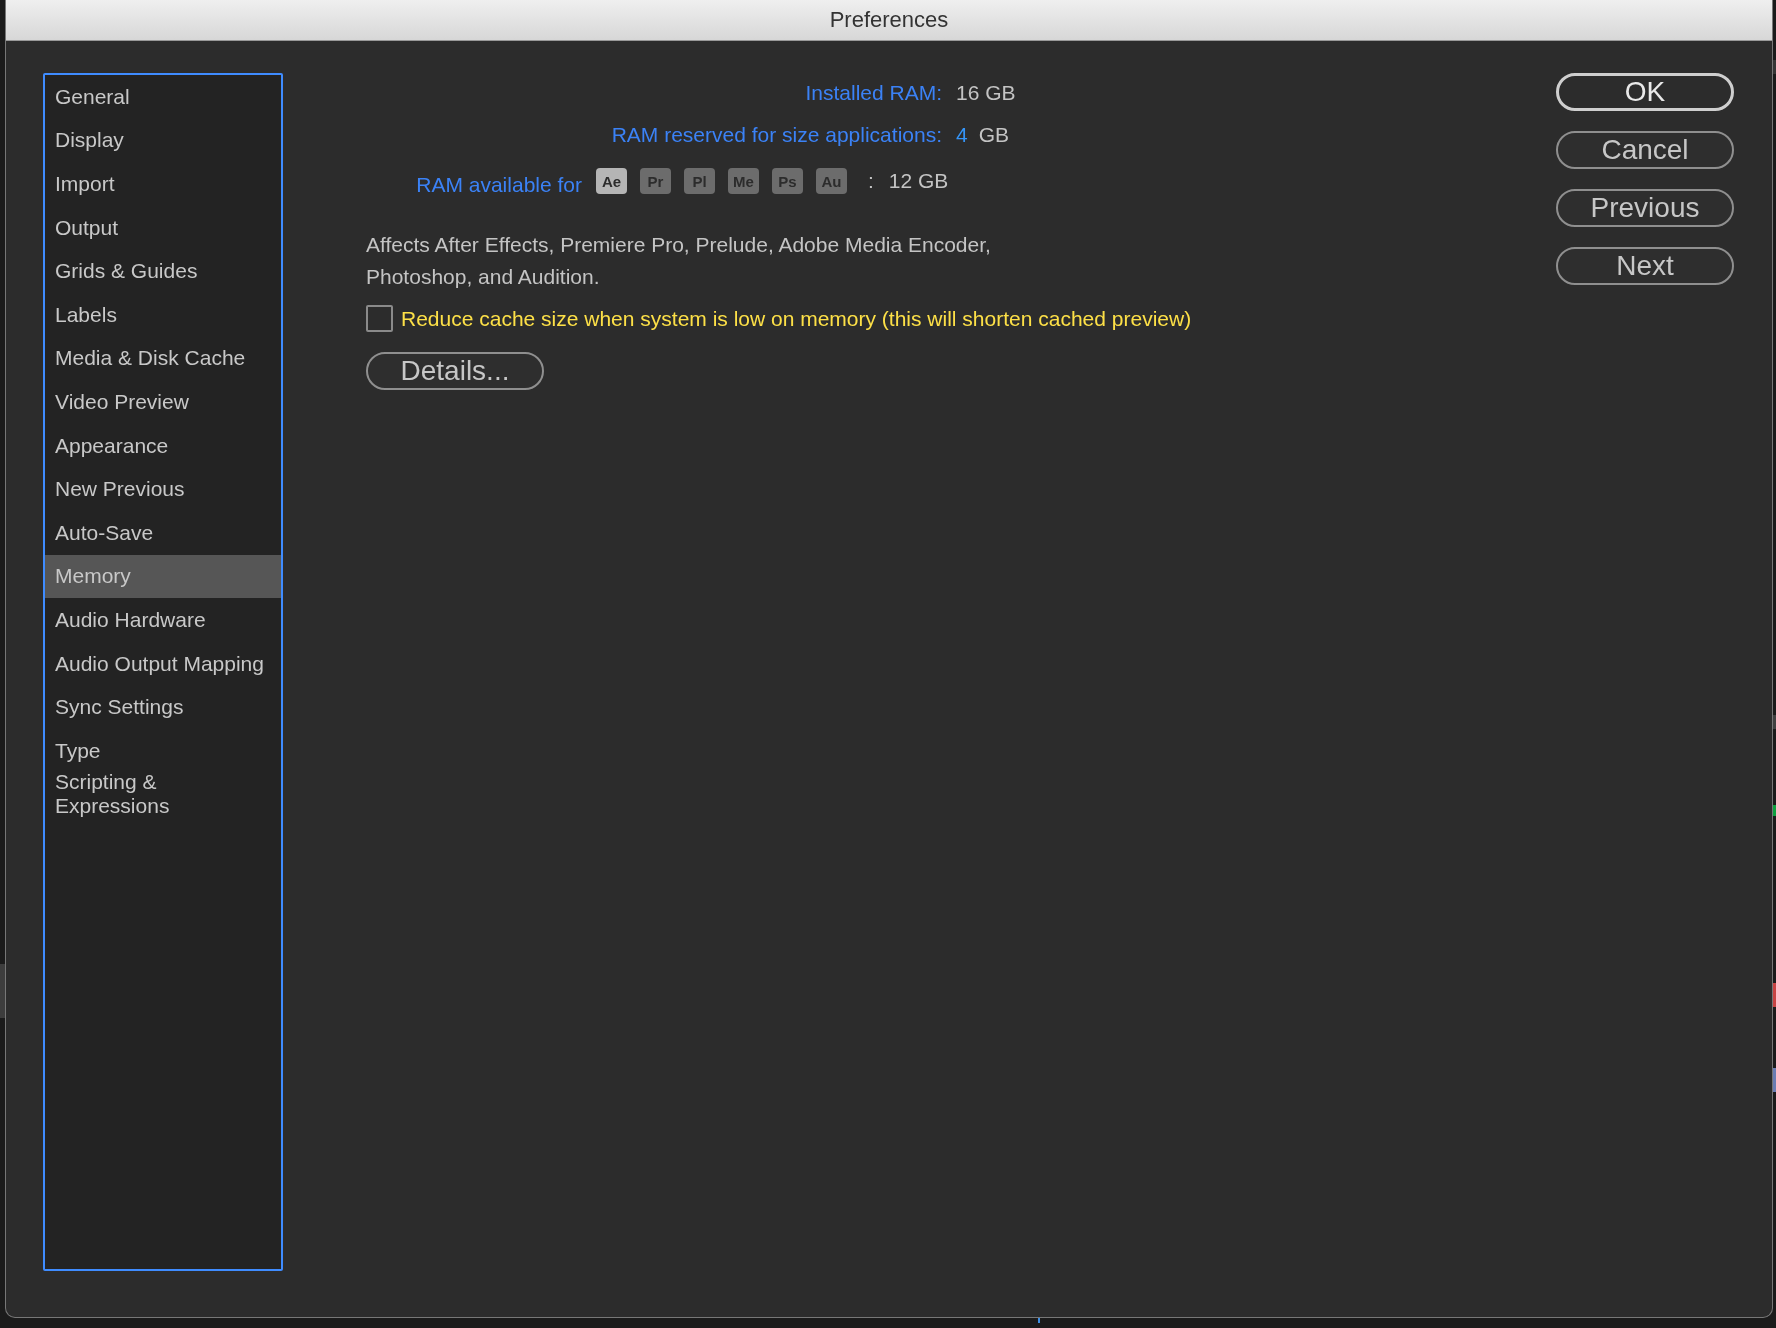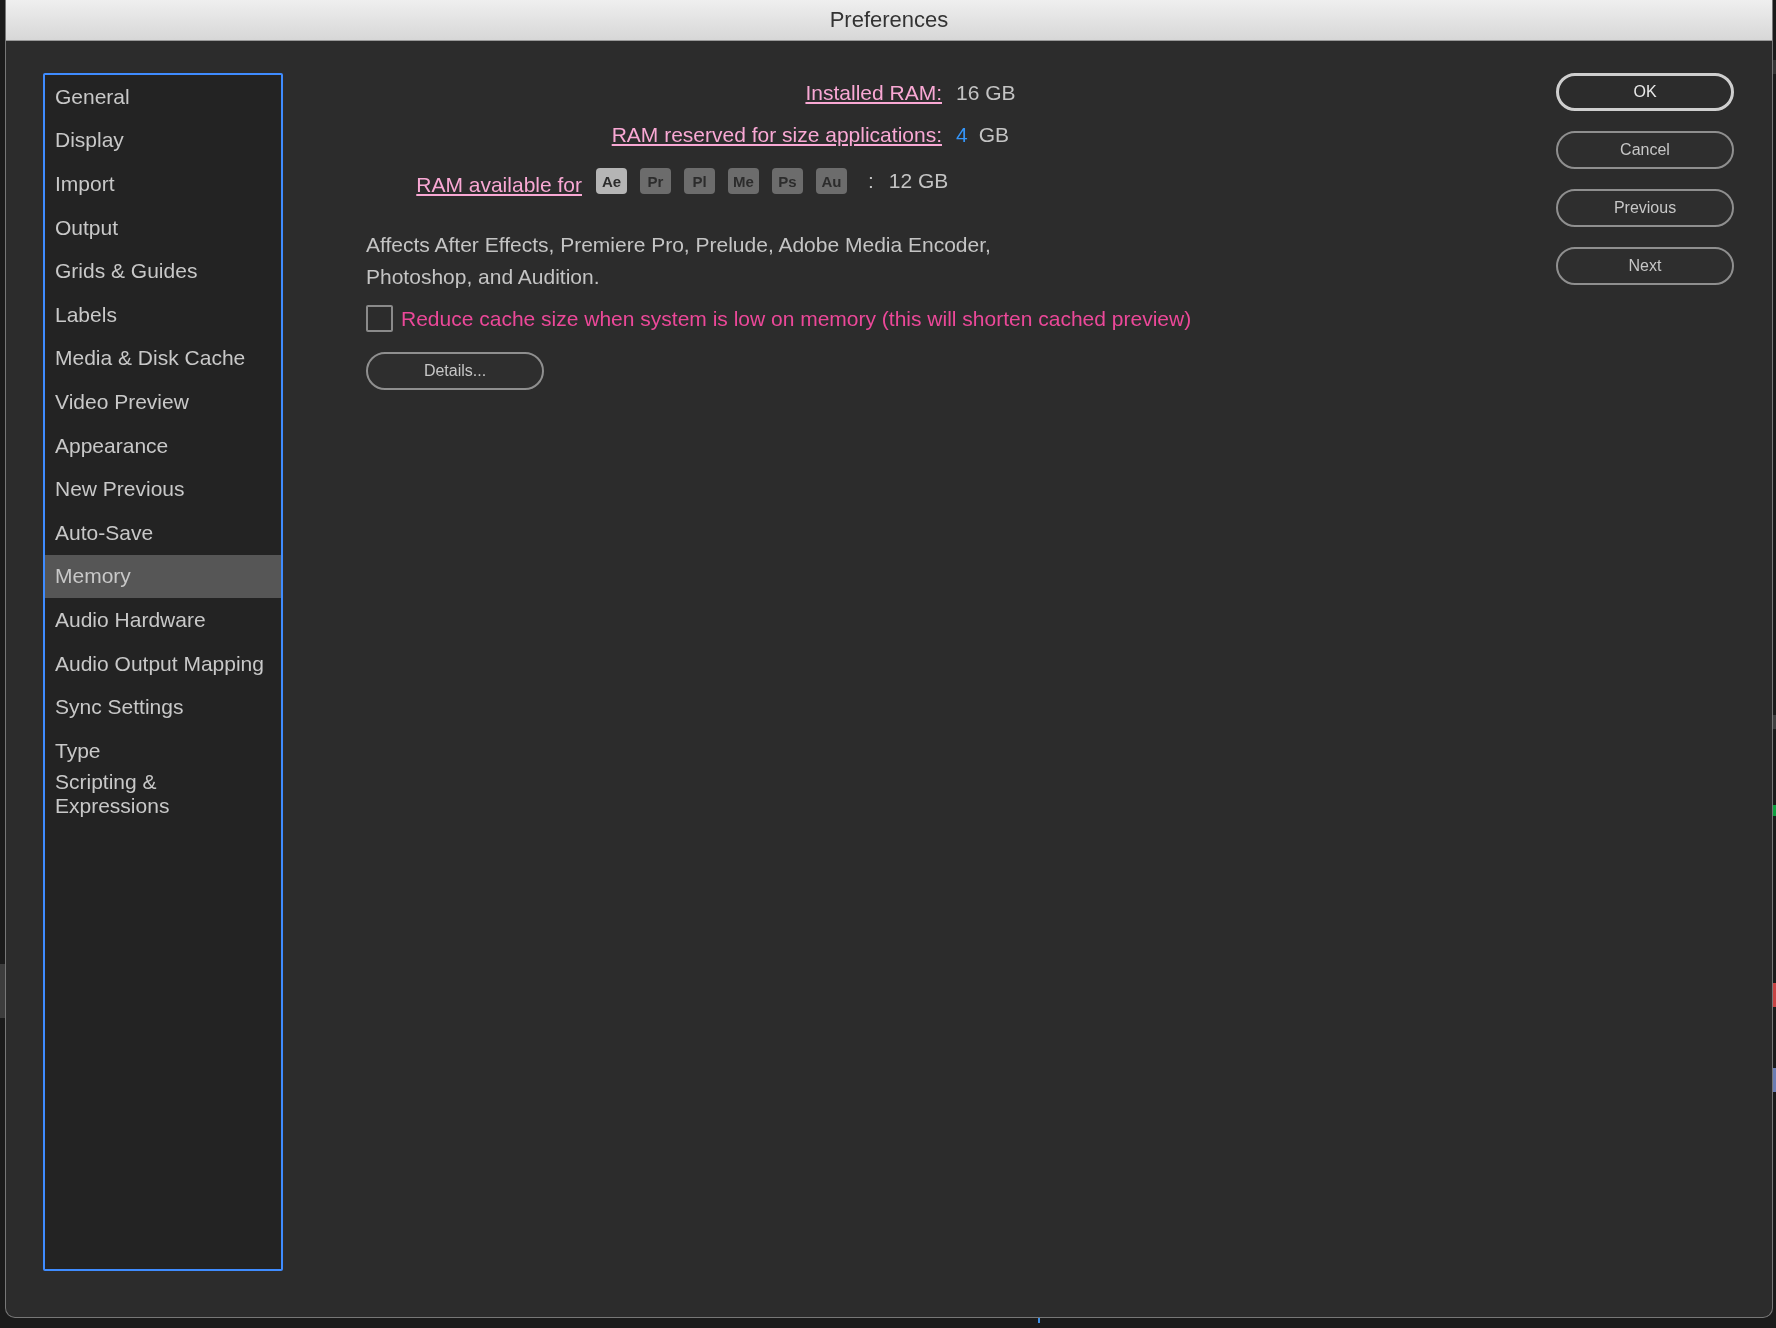--- a/index.html
+++ b/index.html
@@ -17,36 +17,36 @@
 
   .sidebar { position:absolute; top:32px; left:37px; width:240px; height:1198px;
              border:2px solid #3f8cff; background:#232323; border-radius:2px; }
   .sidebar-item { height:43.6px; padding:0 10px; display:flex; align-items:center;
                   font-size:21px; color:#c8c8c8; cursor:pointer; }
   .sidebar-item.selected { background:#565656; }
 
   .main { position:absolute; top:40px; left:360px; width:1120px; }
 
   .row { display:flex; align-items:center; margin-bottom:18px; font-size:21px; }
-  .row-label { flex:0 0 590px; text-align:right; padding-right:14px; color:#f9a8d4;text-decoration:underline; }
+  .row-label { flex:0 0 590px; text-align:right; padding-right:14px; color:#3b82f6; }
   .row-value { color:#c4c4c4; display:flex; align-items:center; gap:11px; }
   .link { color:#3494f7; cursor:text; }
   .app-icons { display:flex; gap:13px; align-items:center; }
   .app-icon { width:31px; height:26px; border-radius:4px; background:#6c6c6c;
               display:flex; align-items:center; justify-content:center;
               font-size:15px; font-weight:600; color:#2c2c2c; }
   .app-icon.active { background:#b5b5b5; }
 
   .note { margin-top:32px; font-size:21px; line-height:32px; color:#c4c4c4; max-width:660px; }
-  .check-row { margin-top:12px; display:flex; align-items:center; gap:8px; font-size:21px; color:#ec4899; }
+  .check-row { margin-top:12px; display:flex; align-items:center; gap:8px; font-size:21px; color:#fde047; }
   .checkbox { width:27px; height:27px; border:2px solid #8a8a8a; border-radius:2px; cursor:pointer; flex:none; }
 
   .pill-btn { display:flex; align-items:center; justify-content:center;
               height:38px; border:2px solid #8f8f8f; border-radius:19px;
-              background:#2e2e2e; color:#c7c7c7; font-size:16px;
+              background:#2e2e2e; color:#c7c7c7; font-size:28px;
               cursor:pointer; user-select:none; }
   .btn-primary { background:#2c2c2c; border-color:#cfcfcf; color:#e9e9e9; border-width:3px; }
 
   .right-col { position:absolute; top:32px; right:38px; width:178px;
                display:flex; flex-direction:column; gap:20px; }
   .details-btn { margin-top:20px; width:178px; }
 
   .colon-sep { padding:0 4px 0 10px; }
 
   

